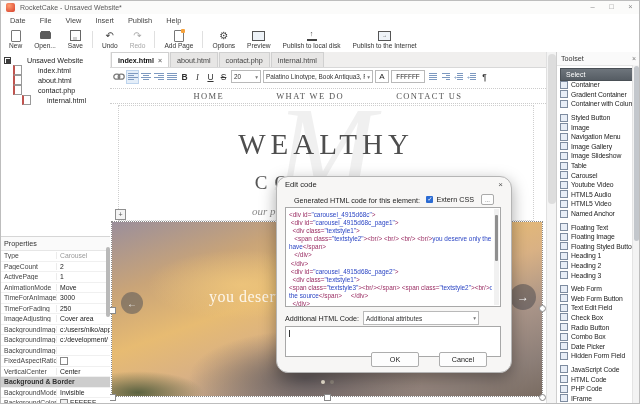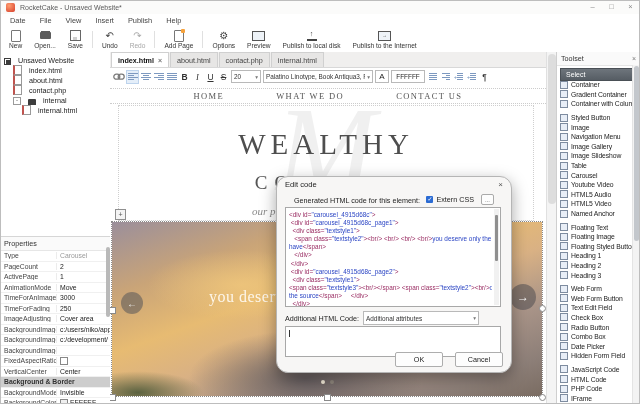--- a/index.html
+++ b/index.html
@@ -37,21 +37,21 @@
   .ic-publocal{width:10px;height:9px;border-bottom:2px solid #444;font-size:7px;color:#333;display:flex;align-items:flex-start;justify-content:center;line-height:7px}
 
   
   .phead{height:13px;border-bottom:1px solid #e6e6e6;display:flex;align-items:center;padding:0 4px;
     font-size:7.2px;color:#333;background:#fafafa}
   .phx{margin-left:auto;color:#777;font-size:7px}
 
   
   .leftpanel{position:absolute;top:52px;left:0;width:110px;bottom:0;border-right:1px solid #cfcfcf;background:#fff}
   .tree{padding-top:3px;position:relative}
-  .trow{height:10px;display:flex;align-items:flex-end;gap:7px;font-size:7.2px;color:#222;white-space:nowrap}
+  .trow{height:10px;display:flex;align-items:center;gap:16px;font-size:7.2px;color:#222;white-space:nowrap}
   .exp{width:6px;height:6px;border:1px solid #9a9a9a;font-size:6px;line-height:4px;text-align:center;color:#555;background:#fff;flex:none}
   .tico{flex:none}
   .tico.page{width:6px;height:8px;background:#fff;border:1px solid #999;border-left:2px solid #c0544f}
   .tico.site{width:7px;height:7px;background:#3c3c3c;box-shadow:inset 0 0 0 1px #3c3c3c,inset 2px 2px 0 0 #fff}
   .tico.folder{width:8px;height:6px;background:#3d3d3d;border-radius:1px 1px 0 0}
   .props{position:absolute;left:0;right:0;top:184px;bottom:0;border-top:1px solid #d6d6d6;overflow:hidden}
   .pgrid{position:relative}
   .prow{height:9.5px;display:flex;border-bottom:1px solid #f0f0f0;font-size:6.8px;align-items:center}
   .plab{width:52px;padding-left:4px;color:#444;border-right:1px solid #ececec;white-space:nowrap;overflow:hidden;flex:none}
   .pval{flex:1;padding-left:3px;color:#222;white-space:nowrap;overflow:hidden;display:flex;align-items:center;gap:2px}
@@ -149,21 +149,21 @@
   .codebox{position:absolute;left:8px;top:30px;width:216px;height:100px;background:#fff;border:1px solid #a8a8a8;
     padding:3px 8px 3px 3px;box-sizing:border-box;overflow:hidden}
   .cl{font-size:6.4px;line-height:8.1px;white-space:pre;overflow:hidden}
   .c-t{color:#9a2d63}.c-v{color:#2b45c4}.c-x{color:#2b45c4}
   .cscroll{position:absolute;right:1px;top:1px;bottom:1px;width:5px;background:#f1f1f1}
   .cthumb{position:absolute;top:6px;left:1px;width:3px;height:46px;background:#8f8f8f;border-radius:1px}
   .addrow{position:absolute;left:8px;top:134px;right:8px;display:flex;align-items:center;gap:4px;font-size:7.2px;color:#222}
   .addcombo{width:110px;height:12px}
   .dtext{position:absolute;left:8px;top:149px;width:216px;height:31px;background:#fff;border:1px solid #a8a8a8;box-sizing:border-box}
   .dtext .caret{position:absolute;left:3px;top:3px;width:1px;height:7px;background:#333}
-  .dbtns{position:absolute;right:8px;bottom:5px;display:flex;gap:12px}
+  .dbtns{position:absolute;right:24px;bottom:5px;display:flex;gap:20px}
   .dbtn{width:46px;height:13px;background:#fdfdfd;border:1px solid #adadad;border-radius:2px;font-size:7.2px;
     display:flex;align-items:center;justify-content:center;color:#222}
 </style>
 </head>
 <body>
 
 <div class="titlebar">
   <span class="appicon"></span>
   <span class="wtitle">RocketCake - Unsaved Website*</span>
   <span class="wctrl">
@@ -252,25 +252,20 @@
         <span class="tico page"></span>
         <span>index.html</span>
       </div>
       <div class="trow" style="padding-left:13px">
         <span class="tico page"></span>
         <span>about.html</span>
       </div>
       <div class="trow" style="padding-left:13px">
         <span class="tico page"></span>
         <span>contact.php</span>
-      </div>
-      <div class="trow" style="padding-left:13px">
-        <span class="exp">-</span>
-        <span class="tico folder"></span>
-        <span>internal</span>
       </div>
       <div class="trow" style="padding-left:22px">
         <span class="tico page"></span>
         <span>internal.html</span>
       </div>
     </div>
   <div class="props">
     <div class="phead">
       <span>Properties</span>
     </div>

